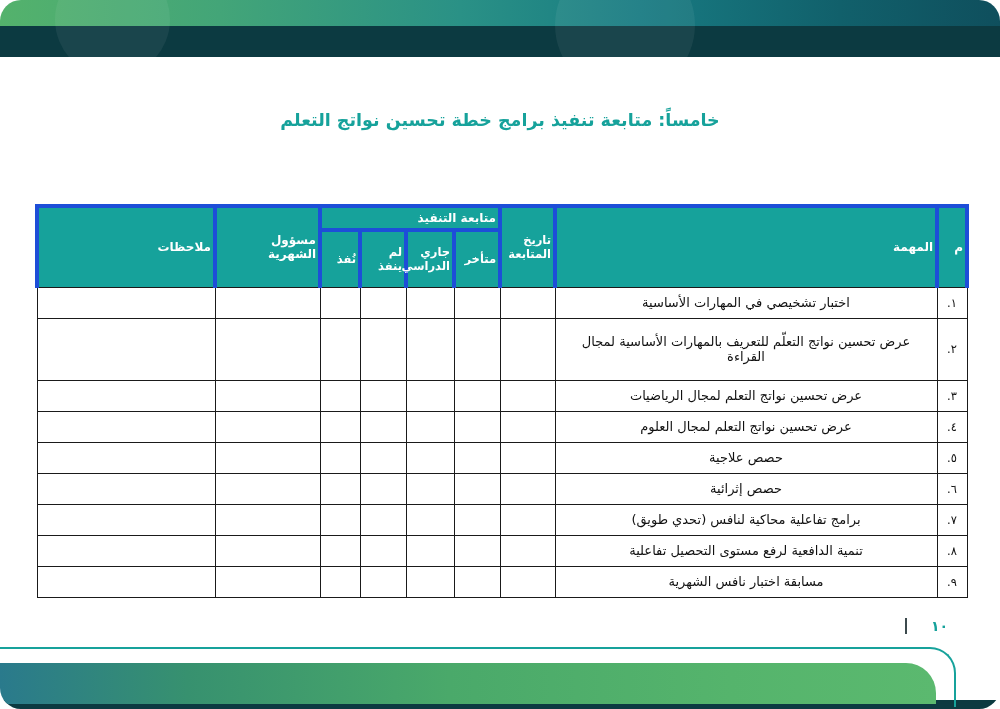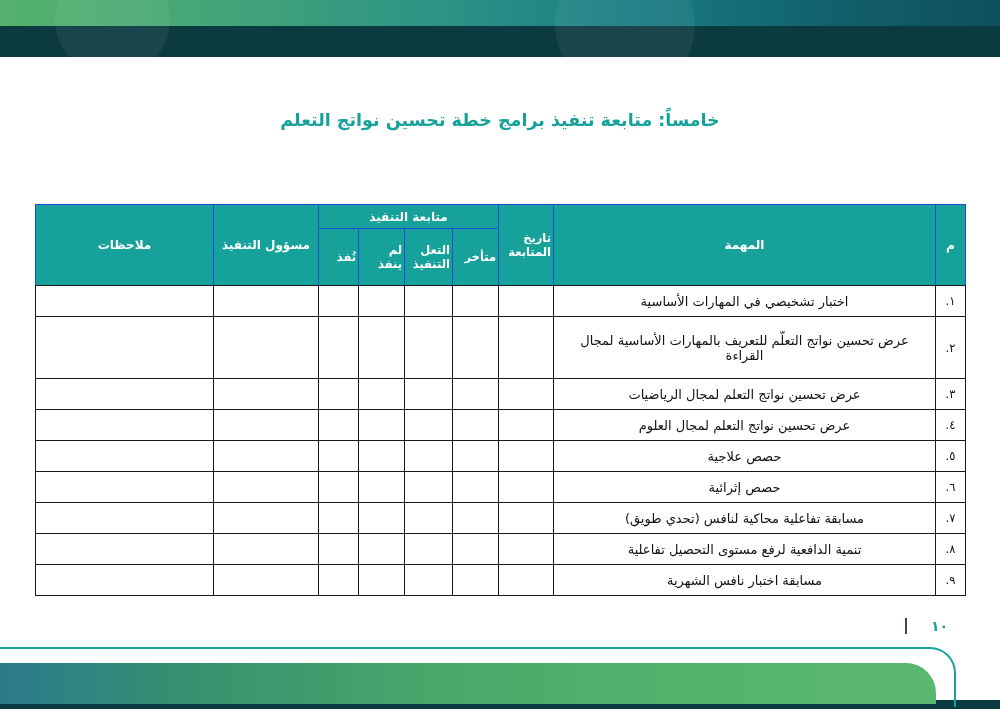--- a/index.html
+++ b/index.html
@@ -1,20 +1,21 @@
 <!DOCTYPE html>
 <html lang="ar" style="--teal: #16a29b; --dark: #0c3a41; --green: #55b46c; --band_left: #2a7a8c; --border: #1a1a1a;"><head>
 <meta charset="utf-8">
 <style>
   * { margin:0; padding:0; box-sizing:border-box; }
   html,body { background:#ffffff; }
   .page {
     position:relative; width:1000px; height:709px;
     background:#ffffff; overflow:hidden;
     font-family:"DejaVu Sans", sans-serif;
+    border-radius:21px;
   }
 
   
   .banner { position:absolute; top:0; left:0; width:100%; height:57px; overflow:hidden; }
   .banner-grad {
     position:absolute; top:0; left:0; width:100%; height:26px;
     background:linear-gradient(90deg,#54b26c 0%,#43a578 22%,#2a9186 46%,#187b82 64%,#11606b 84%,#0f4f5d 100%);
   }
   .banner-dark { position:absolute; top:26px; left:0; width:100%; height:31px; background:var(--dark,#0c3a41); }
   .circle { position:absolute; border-radius:50%; background:rgba(255,255,255,0.06); }
@@ -29,23 +30,23 @@
   }
 
   
   .main-table {
     position:absolute; top:204px; left:35px; width:930px;
     border-collapse:collapse; table-layout:fixed;
     border:1.5px solid var(--border,#1a1a1a);
   }
   .main-table th {
     background:var(--teal,#16a29b); color:#ffffff;
-    border:1px solid #1d4ed8;
+    border:4px solid #1d4ed8;
     font-weight:700; font-size:12px; padding:1px 2px;
-    text-align:center; vertical-align:middle;
+    text-align:right; vertical-align:middle;
   }
   .main-table thead th { border-bottom-width:1px; }
   .main-table thead tr.h2 th,
   .main-table thead th[rowspan] { border-bottom:1.5px solid var(--border,#1a1a1a);margin-left:45px; }
   .main-table td {
     border:1px solid var(--border,#1a1a1a);
     font-size:13px; color:#111111;
     text-align:center; vertical-align:middle;
     padding:2px 6px; overflow:hidden;
   }
@@ -106,26 +107,26 @@
       <col style="width:40px">
         <col style="width:105px">
         <col style="width:178px">
     </colgroup>
     <thead>
       <tr class="h1">
         <th rowspan="2">م</th>
         <th rowspan="2">المهمة</th>
         <th rowspan="2" class="th-sub">تاريخ المتابعة</th>
         <th colspan="4">متابعة التنفيذ</th>
-        <th rowspan="2">مسؤول التنفيذ</th>
+        <th rowspan="2">مسؤول الشهرية</th>
         <th rowspan="2">ملاحظات</th>
       </tr>
       <tr class="h2">
         <th class="th-sub">متأخر</th>
-        <th class="th-sub">التعل التنفيذ</th>
+        <th class="th-sub">جاري الدراسي</th>
         <th class="th-sub">لم ينفذ</th>
         <th class="th-sub">نُفذ</th>
       </tr>
     </thead>
     <tbody>
       <tr>
         <td class="c-num">١.</td>
         <td>اختبار تشخيصي في المهارات الأساسية</td>
         <td></td>
         <td></td>
@@ -185,21 +186,21 @@
         <td></td>
         <td></td>
         <td></td>
         <td></td>
         <td></td>
         <td></td>
         <td></td>
       </tr>
       <tr>
         <td class="c-num">٧.</td>
-        <td>مسابقة تفاعلية محاكية لنافس (تحدي طويق)</td>
+        <td>برامج تفاعلية محاكية لنافس (تحدي طويق)</td>
         <td></td>
         <td></td>
         <td></td>
         <td></td>
         <td></td>
         <td></td>
         <td></td>
       </tr>
       <tr>
         <td class="c-num">٨.</td>

